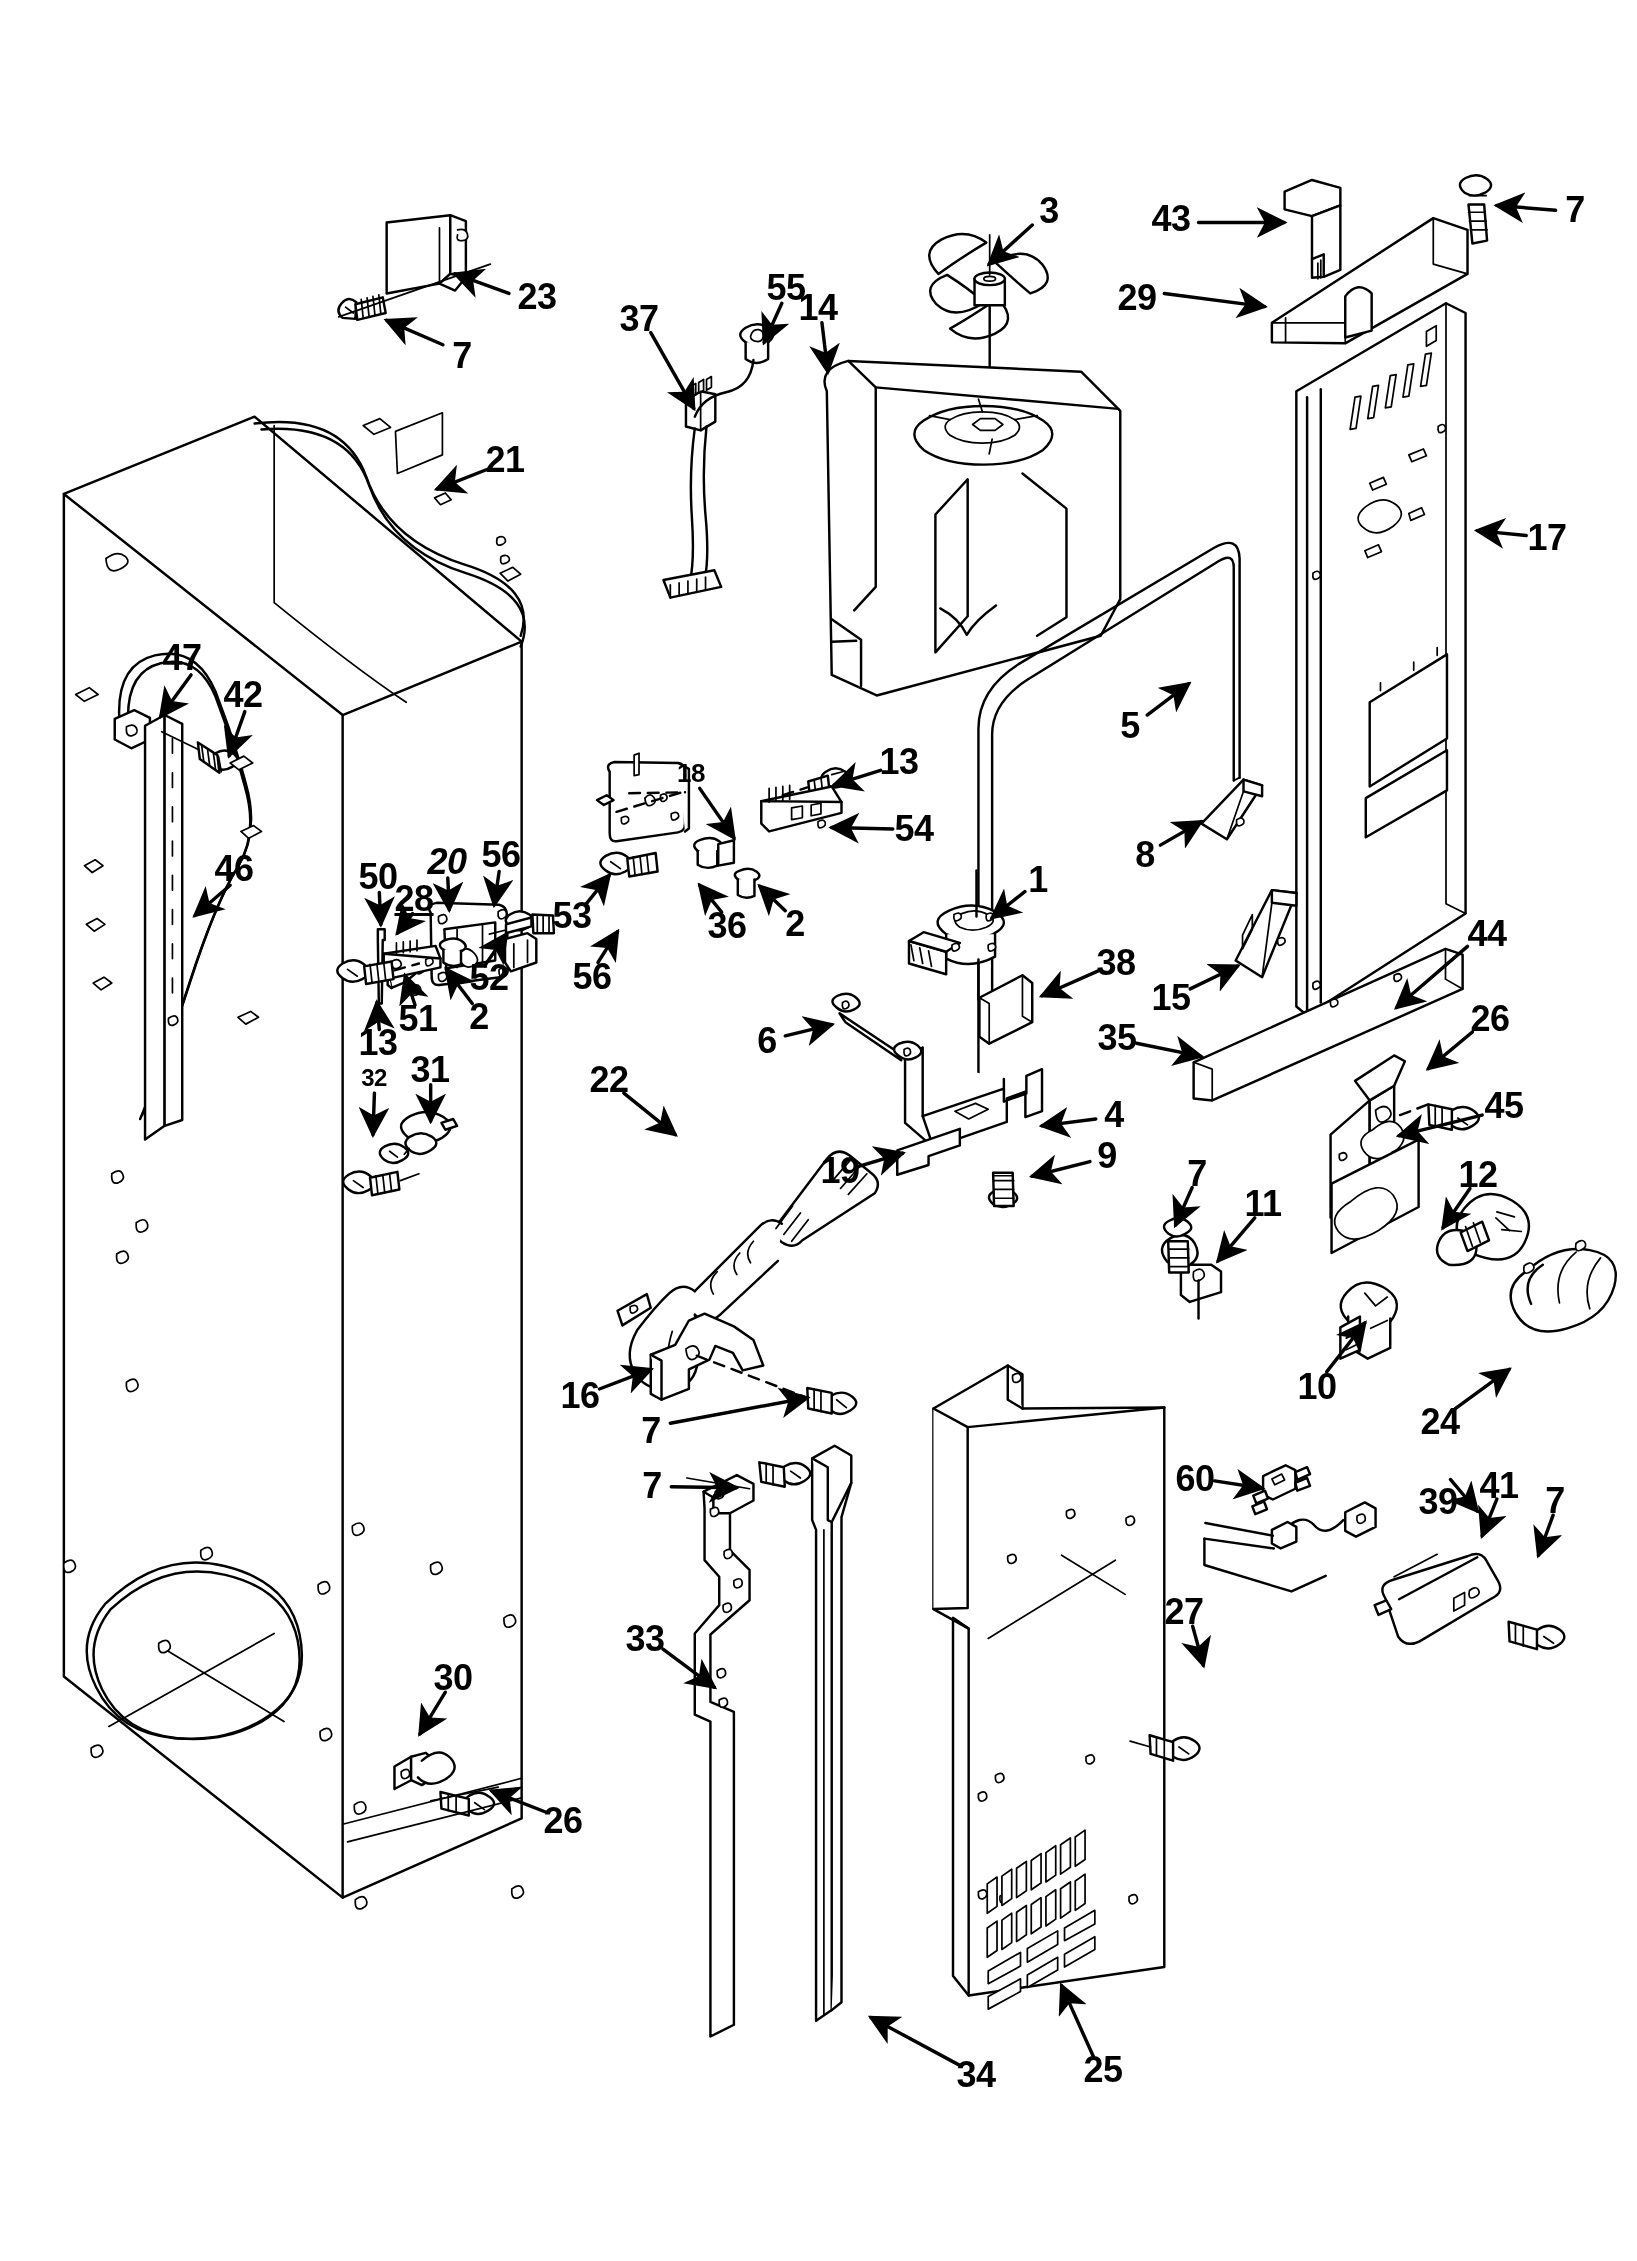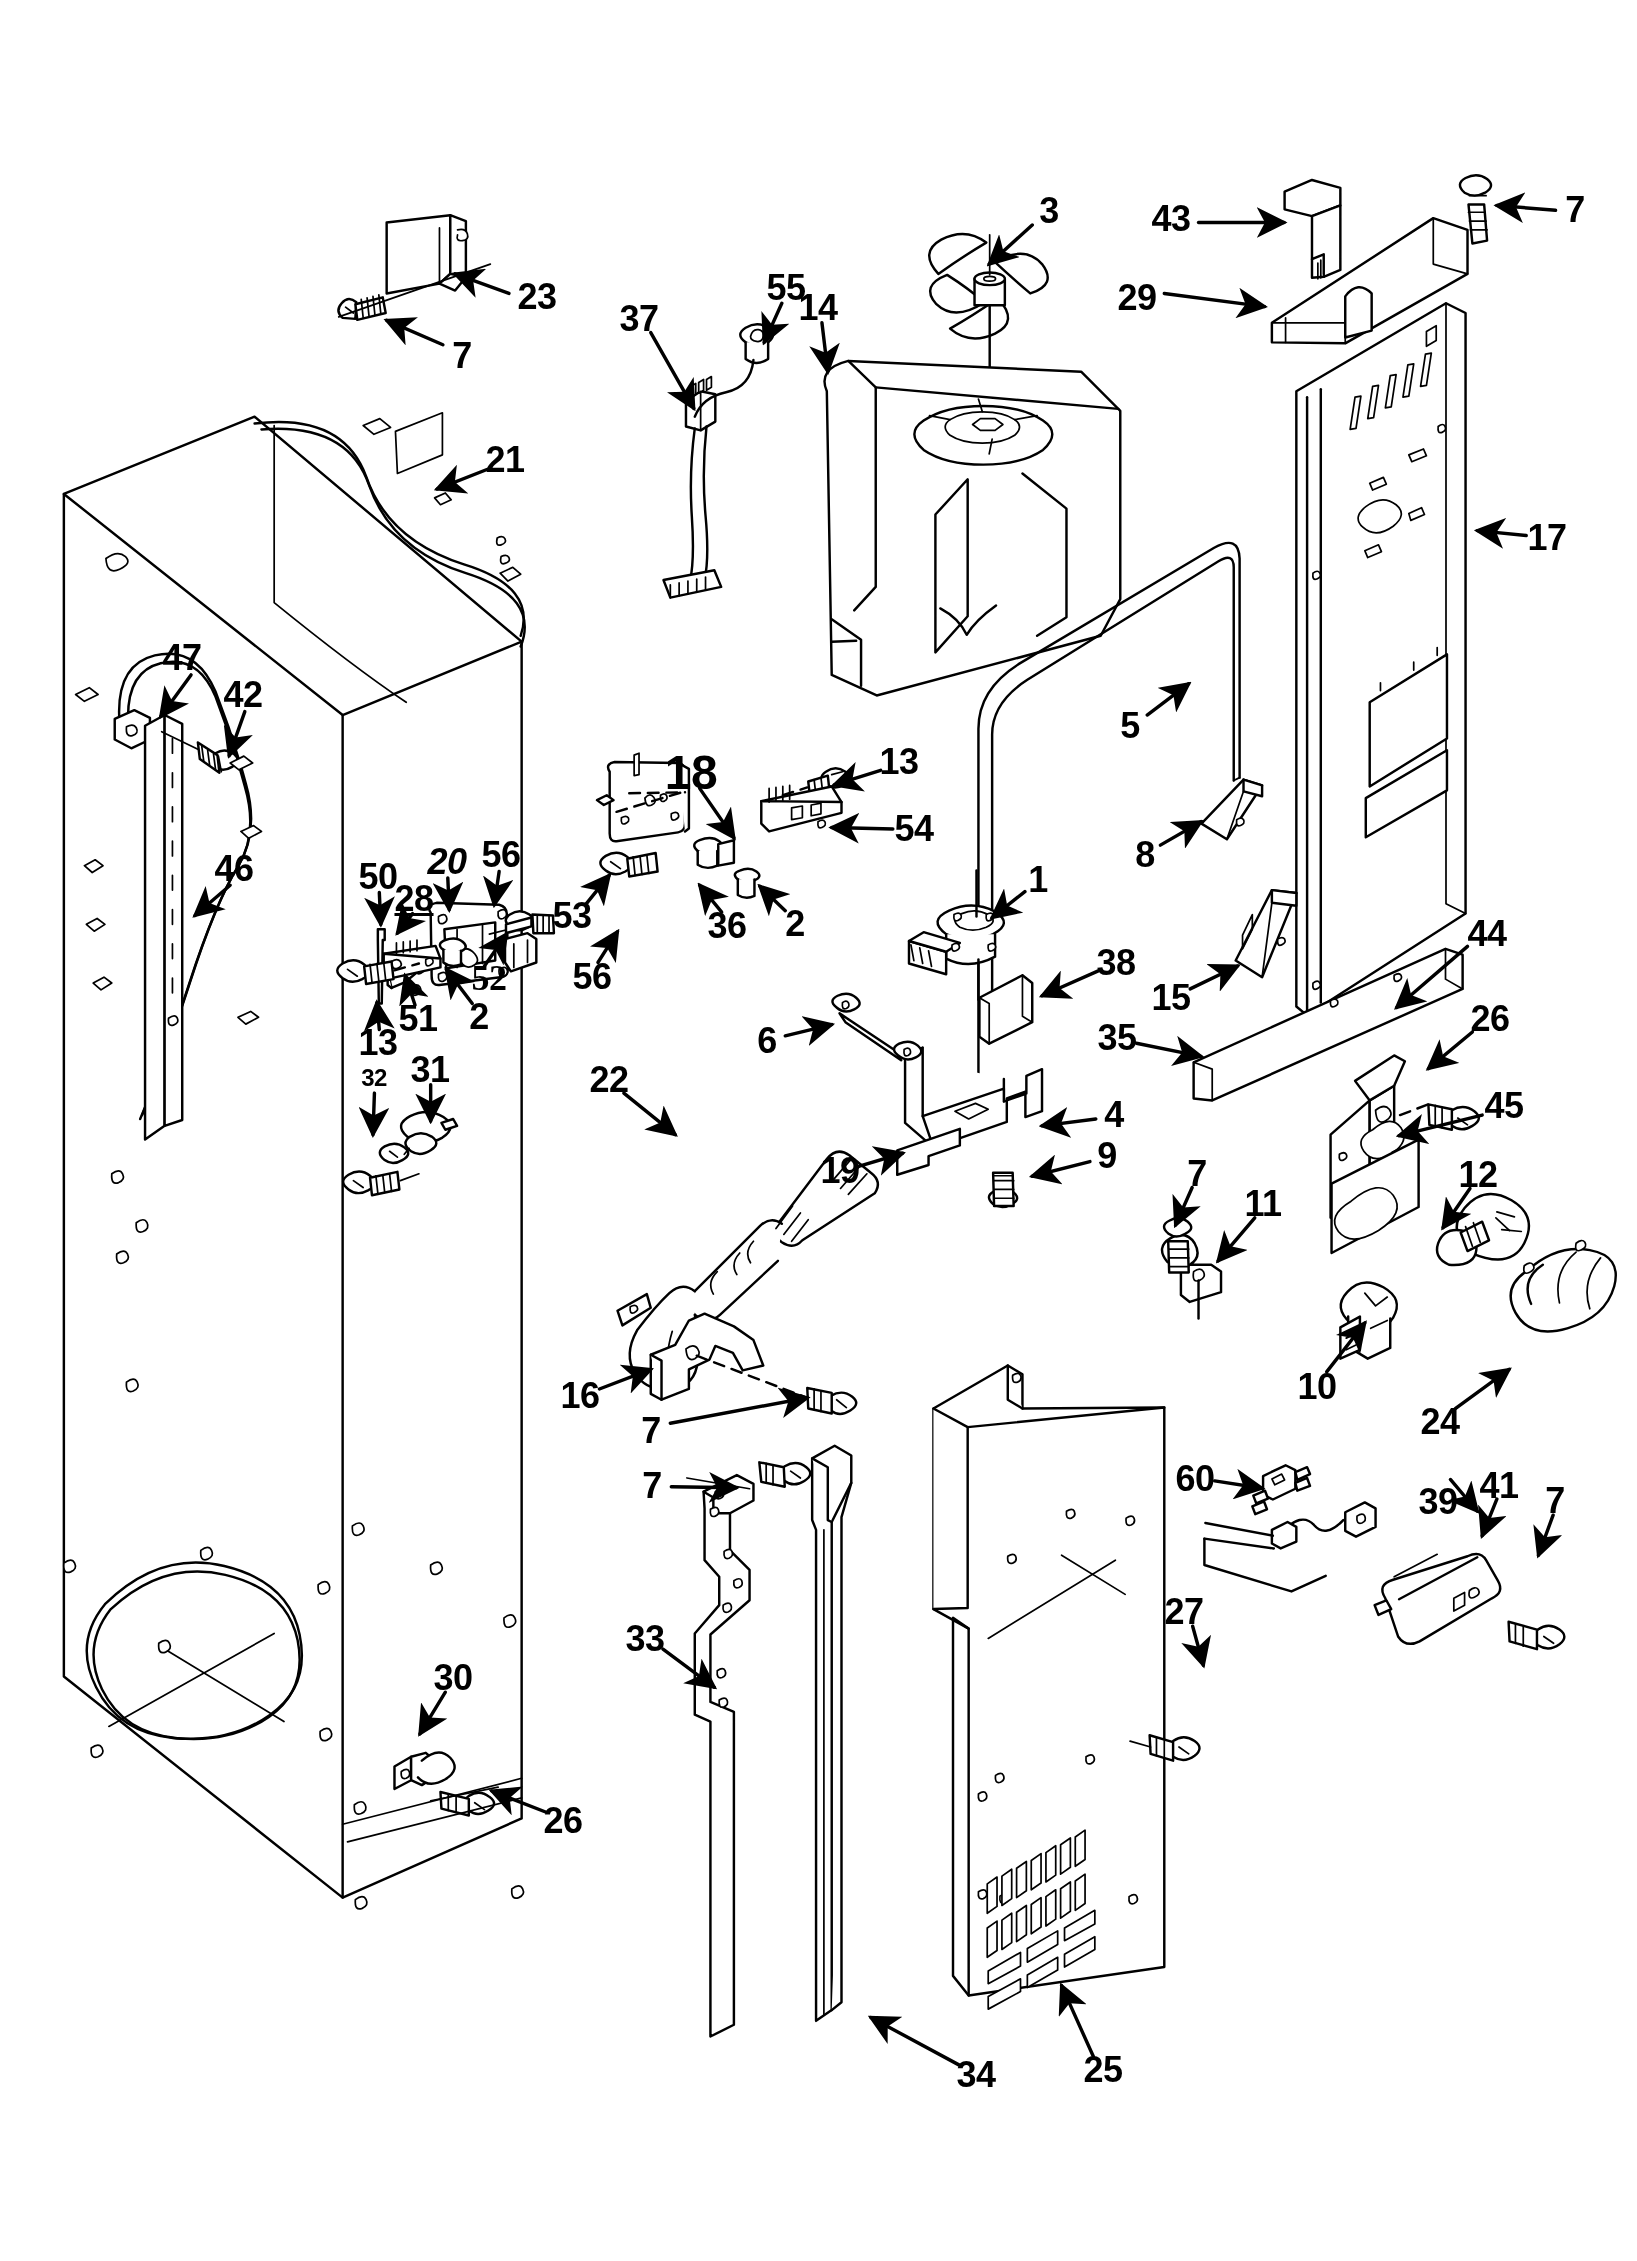--- a/index.html
+++ b/index.html
@@ -701,27 +701,27 @@
       <div class="callout" style="left: 818px; top: 308px; font-size: 36px;">14</div>
       <div class="callout" style="left: 505px; top: 460px; font-size: 36px;">21</div>
       <div class="callout" style="left: 1547px; top: 538px; font-size: 36px;">17</div>
       <div class="callout" style="left: 182px; top: 658px; font-size: 36px;">47</div>
       <div class="callout" style="left: 243px; top: 695px; font-size: 36px;">42</div>
       <div class="callout" style="left: 234px; top: 869px; font-size: 36px;">46</div>
       <div class="callout" style="left: 378px; top: 877px; font-size: 36px;">50</div>
       <div class="callout" style="left: 447px; top: 862px; font-size: 36px; font-style: italic;">20</div>
       <div class="callout" style="left: 501px; top: 855px; font-size: 36px;">56</div>
       <div class="callout" style="left: 414px; top: 899px; font-size: 36px; text-decoration: underline;">28</div>
-      <div class="callout" style="left: 489px; top: 978px; font-size: 36px; font-family: Liberation Serif, serif;">52</div>
+      <div class="callout" style="left: 489px; top: 978px; font-size: 36px;">52</div>
       <div class="callout" style="left: 418px; top: 1019px; font-size: 36px;">51</div>
       <div class="callout" style="left: 479px; top: 1017px; font-size: 36px;">2</div>
       <div class="callout" style="left: 378px; top: 1043px; font-size: 36px;">13</div>
       <div class="callout" style="left: 374px; top: 1078px; font-size: 24px;">32</div>
       <div class="callout" style="left: 430px; top: 1070px; font-size: 36px;">31</div>
-      <div class="callout" style="left: 691px; top: 773px; font-size: 48px;">18</div>
+      <div class="callout" style="left: 691px; top: 773px; font-size: 26px;">18</div>
       <div class="callout" style="left: 899px; top: 762px; font-size: 36px;">13</div>
       <div class="callout" style="left: 914px; top: 829px; font-size: 36px;">54</div>
       <div class="callout" style="left: 572px; top: 916px; font-size: 36px;">53</div>
       <div class="callout" style="left: 727px; top: 926px; font-size: 36px;">36</div>
       <div class="callout" style="left: 795px; top: 924px; font-size: 36px;">2</div>
       <div class="callout" style="left: 592px; top: 977px; font-size: 36px;">56</div>
       <div class="callout" style="left: 1130px; top: 726px; font-size: 36px;">5</div>
       <div class="callout" style="left: 1145px; top: 855px; font-size: 36px;">8</div>
       <div class="callout" style="left: 1038px; top: 880px; font-size: 36px;">1</div>
       <div class="callout" style="left: 1116px; top: 963px; font-size: 36px;">38</div>

